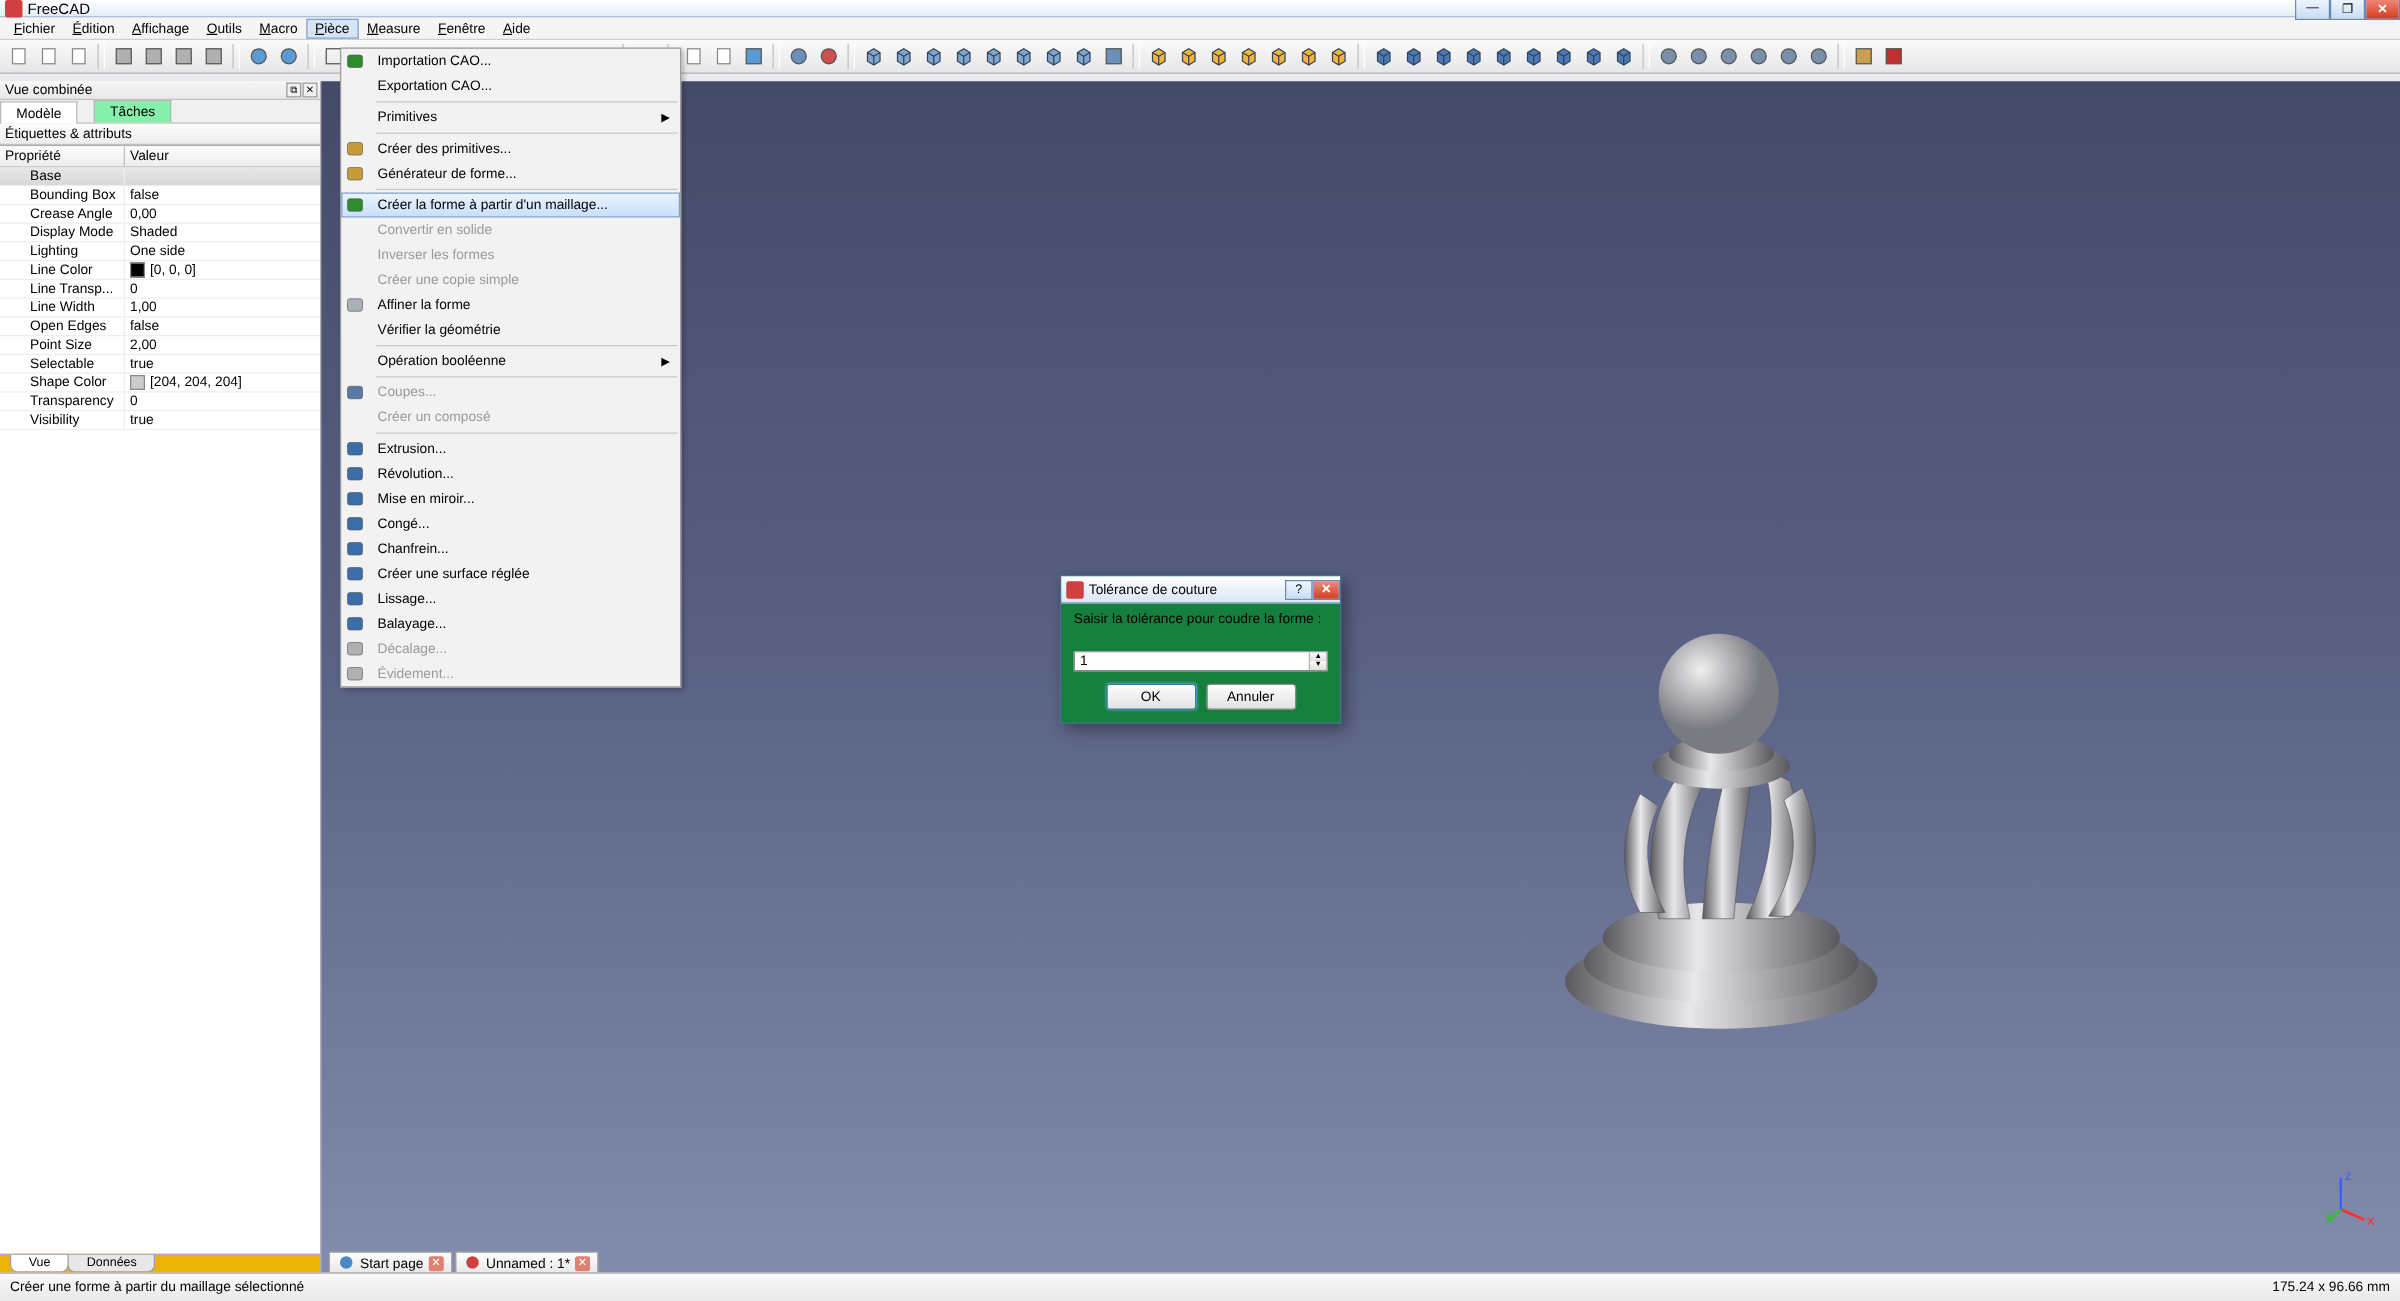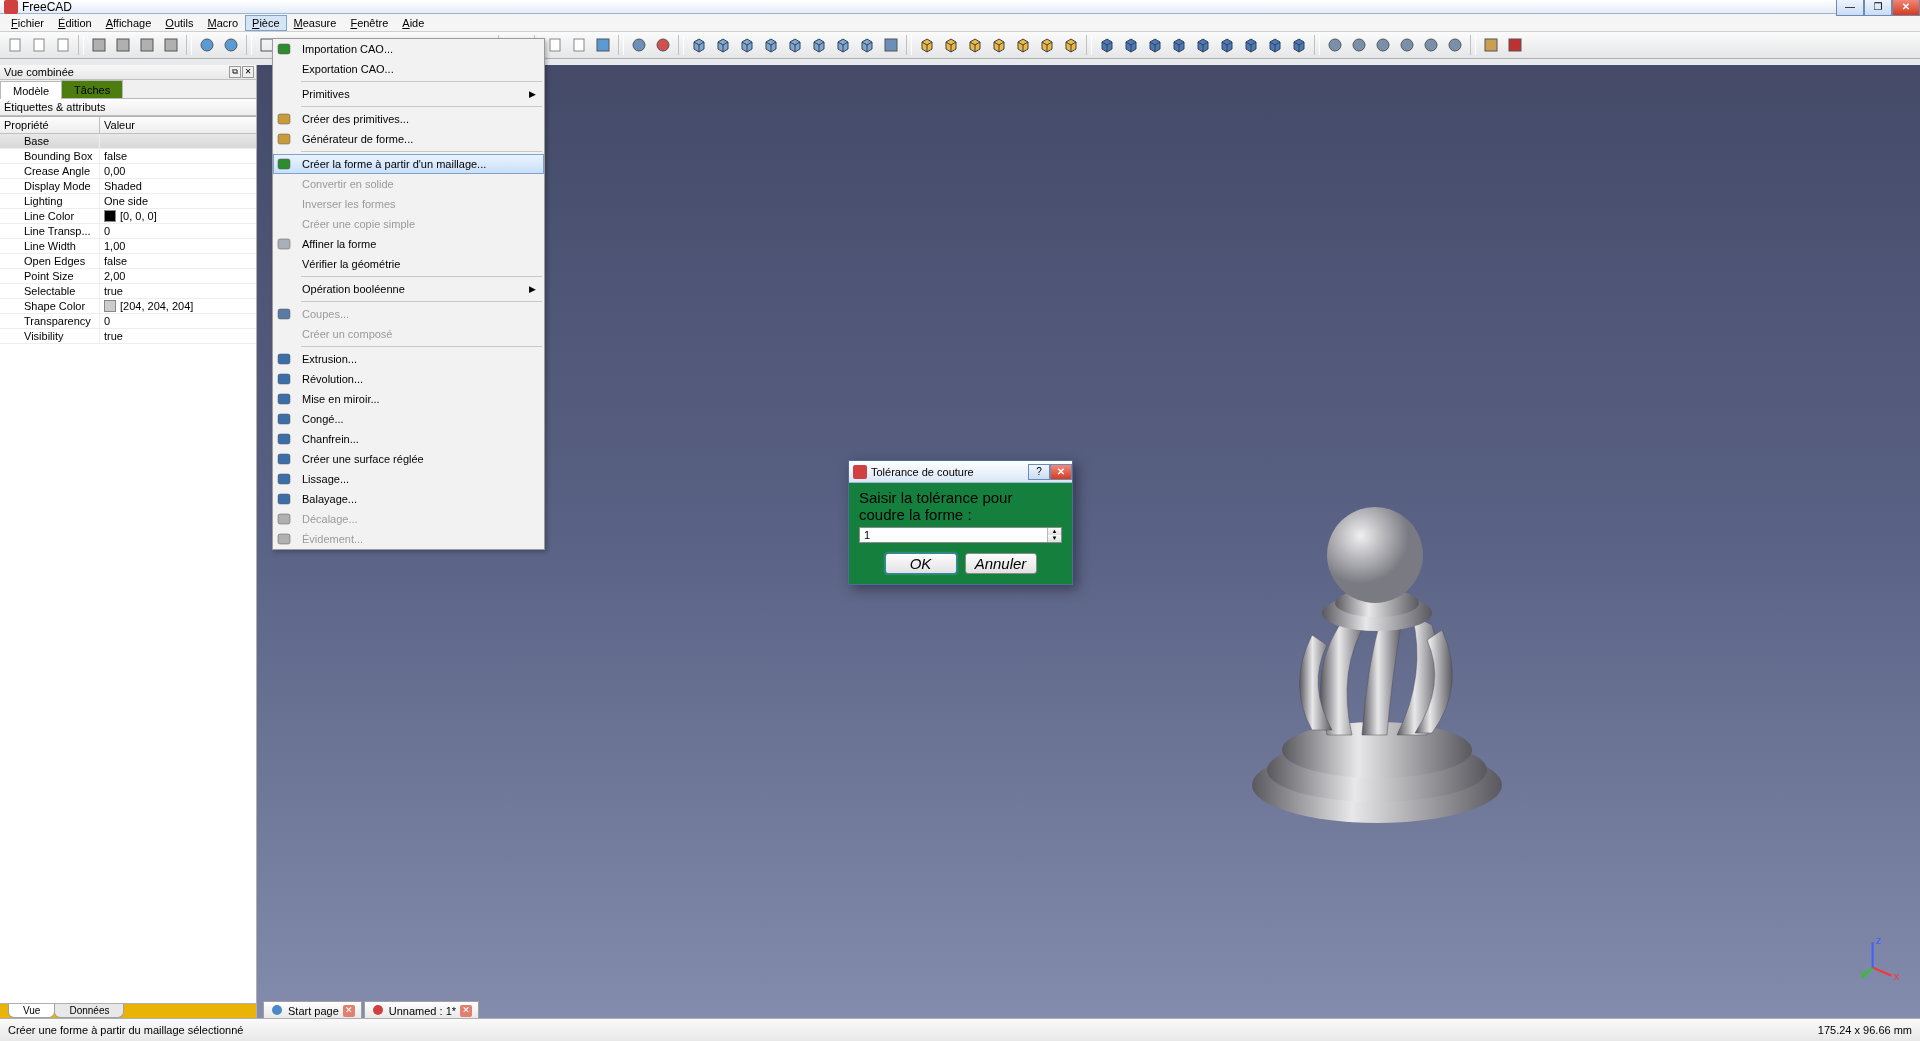--- a/index.html
+++ b/index.html
@@ -27,21 +27,21 @@
 
 
 .main { position:absolute; top:65px; left:0; right:0; bottom:23px; display:flex; }
 .sidepanel { width:257px; background:#f4f4f4; border-right:1px solid #b0b0b0; display:flex; flex-direction:column; }
 .panelhdr { height:15px; background:linear-gradient(#f7f7f7,#e8e8e8); border-bottom:1px solid #c0c0c0; padding-left:4px; font-size:10px; display:flex; align-items:center; }
 .panelhdr .ctrls { margin-left:auto; display:flex; gap:1px; padding-right:2px; }
 .pctl { width:12px; height:12px; border:1px solid #999; background:#f0f0f0; font-size:8px; text-align:center; line-height:10px; }
 
 .tabs { display:flex; background:#f0f0f0; border-bottom:1px solid #b8b8b8; }
 .tab { padding:3px 12px 2px; border:1px solid #b8b8b8; border-bottom:none; background:#fff; margin-right:-1px; position:relative; top:1px; }
-.tab.inactive { background:#4d7c0f; top:0; }
+.tab.inactive { background:#86efac; top:0;margin-left:14px; }
 
 .treehdr { background:linear-gradient(#fdfdfd,#ededed); border-bottom:1px solid #c0c0c0; padding:2px 4px; }
 .tree { flex:0 0 310px; background:#fff; overflow:auto; padding:2px; }
 .treeitem { padding:1px 0 1px 4px; display:flex; align-items:center; gap:2px; }
 .treeitem .exp { width:9px; text-align:center; font-size:9px; }
 .treeitem .ticon2 { width:14px; height:14px; }
 .treeitem.sel .lbl { background:#fff; border:1px dotted #888; padding:0 2px; }
 .treeitem.bold .lbl { font-weight:bold; }
 
 .proppanel { flex:1; background:#fff; border-top:1px solid #b0b0b0; overflow:auto; }
@@ -78,27 +78,27 @@
 .dropdown .msep { height:1px; background:#c8c8c8; margin:2px 2px 2px 28px; }
 
 
 .dialog { position:absolute; left:848px; top:460px; width:225px; background:#15803d; border:1px solid #4f6d9a; box-shadow:4px 4px 12px rgba(0,0,0,.4); z-index:60; }
 .dlgtitle { height:22px; background:linear-gradient(#fff,#d9e6f7); display:flex; align-items:center; padding-left:4px; border-bottom:1px solid #a0b8d8; }
 .dlgtitle .dicon { width:14px; height:14px; background:#d04040; border-radius:2px; margin-right:4px; }
 .dlgtitle .dbtns { margin-left:auto; display:flex; }
 .dlgtitle .dbtn { width:22px; height:16px; border:1px solid #6d8ab5; background:linear-gradient(#f0f6ff,#c9dcf4); text-align:center; font-size:10px; line-height:14px; }
 .dlgtitle .dbtn.close { background:linear-gradient(#f28a7a,#d43c1f); color:#fff; font-weight:bold; }
 .dlgbody { padding:6px 10px 10px; }
-.dlgbody .lbl { margin-bottom:4px; font-size:15px; }
+.dlgbody .lbl { margin-bottom:20px; font-size:11px; }
 .spinwrap { display:flex; border:1px solid #8c8c8c; background:#fff; }
 .spinwrap input { flex:1; border:none; padding:1px 4px; font-size:11px; outline:none; }
 .spinbtns { width:14px; display:flex; flex-direction:column; border-left:1px solid #b8b8b8; }
 .spinbtns div { flex:1; background:linear-gradient(#fafafa,#e0e0e0); text-align:center; font-size:6px; line-height:7px; }
 .dlgbtns { display:flex; justify-content:center; gap:8px; margin-top:10px; }
-.dlgbtns button { width:72px; height:21px; background:linear-gradient(#fdfdfd,#e2e2e2); border:1px solid #8a8a8a; border-radius:3px; font-size:15px;font-style:italic; }
+.dlgbtns button { width:72px; height:21px; background:linear-gradient(#fdfdfd,#e2e2e2); border:1px solid #8a8a8a; border-radius:3px; font-size:11px; }
 .dlgbtns button.default { border:1px solid #3c7fb1; box-shadow:0 0 2px #6fb2e6; }
 
 .statusbar { position:absolute; bottom:0; left:0; right:0; height:23px; background:linear-gradient(#fafafa,#e8e8e8); border-top:1px solid #b0b0b0; display:flex; align-items:center; padding:0 8px; }
 .statusbar .dim { margin-left:auto; }
 
 
 .pawn { position:absolute; left:960px; top:420px; }
 </style>
 </head>
 <body>

